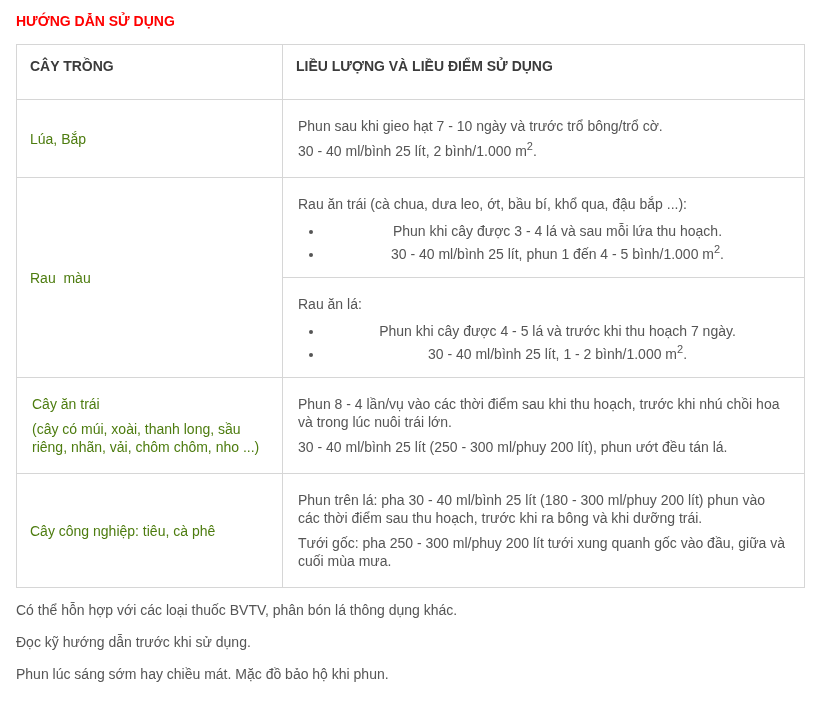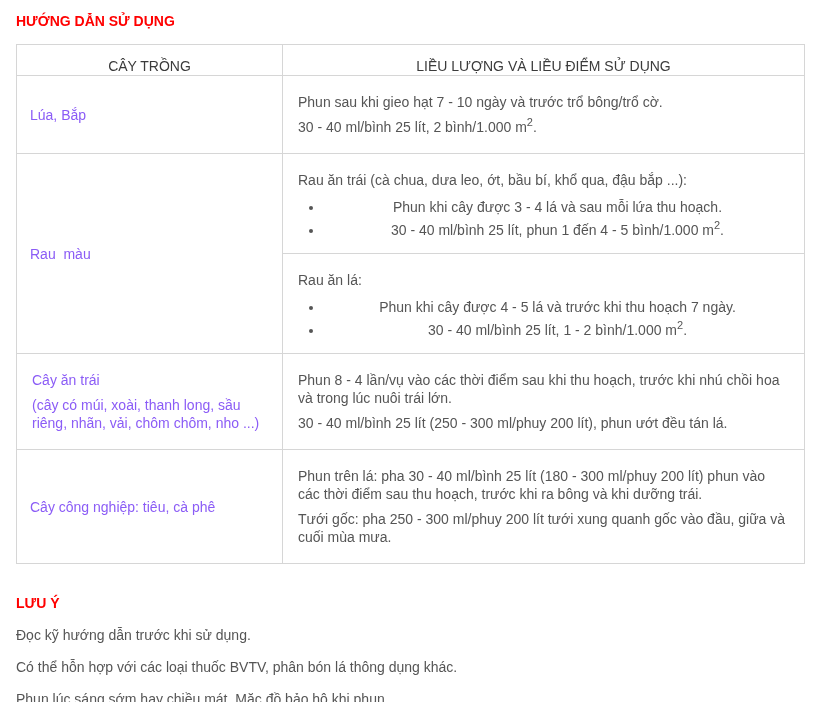--- a/index.html
+++ b/index.html
@@ -34,28 +34,27 @@
   }
   .usage-table col.col-crop { width: 266px; }
   .usage-table th, .usage-table td {
     border: 1px solid #d6d6d6;
     padding: 10px 13px;
     vertical-align: middle;
     text-align: left;
     line-height: 18px;
   }
   .usage-table th {
-    font-weight: normal;
+    font-weight: bold;
     color: #3b3b3b;
     padding-top: 12px;
-    padding-bottom: 0;
-    text-align: center;
+    padding-bottom: 24px;
   }
   .usage-table td p { margin: 7px 2px; }
-  .usage-table td.crop-cell { color: #8b5cf6; }
+  .usage-table td.crop-cell { color: #4d7c0f; }
   .crop-pre { white-space: pre-wrap; }
   .usage-table ul {
     margin: 8px 0 2px 0;
     padding-left: 28px;
     list-style-type: disc;
     text-align: center;
   }
   .usage-table li { margin: 3px 0; line-height: 20px; }
   sup { font-size: 11px; line-height: 0; }
   .note-line { margin: 14px 0; line-height: 18px; }
@@ -125,19 +124,18 @@
         <td class="crop-cell">Cây công nghiệp: tiêu, cà phê</td>
         <td>
           <p>Phun trên lá: pha 30 - 40 ml/bình 25 lít (180 - 300 ml/phuy 200 lít) phun vào các thời điểm sau thu hoạch, trước khi ra bông và khi dưỡng trái.</p>
           <p>Tưới gốc: pha 250 - 300 ml/phuy 200 lít tưới xung quanh gốc vào đầu, giữa và cuối mùa mưa.</p>
         </td>
       </tr>
 
     </tbody>
   </table>
 
-  <h3 class="section-title notes-title">LƯU Ý</h3>
 
+  <p class="note-line first">Có thể hỗn hợp với các loại thuốc BVTV, phân bón lá thông dụng khác.</p>
   <p class="note-line">Đọc kỹ hướng dẫn trước khi sử dụng.</p>
-  <p class="note-line first">Có thể hỗn hợp với các loại thuốc BVTV, phân bón lá thông dụng khác.</p>
   <p class="note-line">Phun lúc sáng sớm hay chiều mát. Mặc đồ bảo hộ khi phun.</p>
 
 </div>
 
 </body></html>

